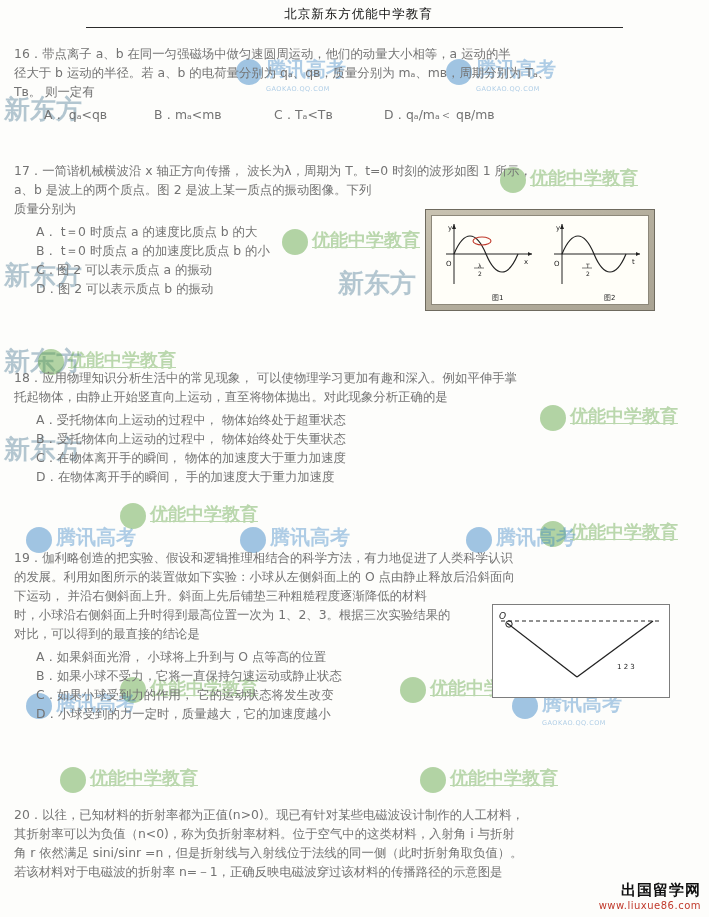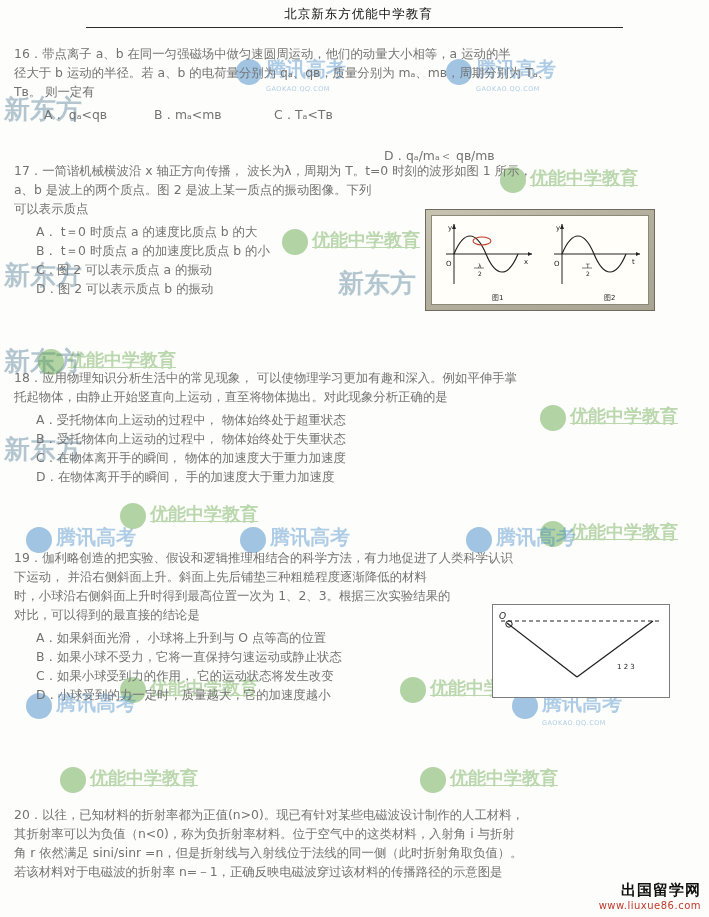--- a/index.html
+++ b/index.html
@@ -145,28 +145,28 @@
 
   <div class="q" style="left:14px;top:44px;width:690px;">
     <div class="qline">16．带点离子 a、b 在同一匀强磁场中做匀速圆周运动，他们的动量大小相等，a 运动的半</div>
     <div class="qline">径大于 b 运动的半径。若 a、b 的电荷量分别为 qₐ、qʙ，质量分别为 mₐ、mʙ，周期分别为 Tₐ、</div>
     <div class="qline">Tʙ。 则一定有</div>
     <div style="margin-top:4px;display:flex;gap:0;">
       <span class="opt" style="width:30px;"></span>
       <span class="opt" style="width:110px;">A． qₐ&lt;qʙ</span>
       <span class="opt" style="width:120px;">B．mₐ&lt;mʙ</span>
       <span class="opt" style="width:110px;">C．Tₐ&lt;Tʙ</span>
-      <span class="opt" style="width:170px;margin-top:41px;">D．qₐ/mₐ＜ qʙ/mʙ</span>
+      <span class="opt" style="width:170px;">D．qₐ/mₐ＜ qʙ/mʙ</span>
     </div>
   </div>
 
   <div class="q" style="left:14px;top:161px;width:690px;">
     <div class="qline">17．一简谐机械横波沿 x 轴正方向传播， 波长为λ，周期为 T。t=0 时刻的波形如图 1 所示，</div>
     <div class="qline">a、b 是波上的两个质点。图 2 是波上某一质点的振动图像。下列</div>
-    <div class="qline">可以表示质点</div>
+    <div class="qline">质量分别为</div>
     <div class="opt" style="margin-top:4px;"><span class="ind"></span><span>A． t＝0 时质点 a 的速度比质点 b 的大</span></div>
     <div class="opt"><span class="ind"></span><span>B． t＝0 时质点 a 的加速度比质点 b 的小</span></div>
     <div class="opt"><span class="ind"></span><span>C．图 2 可以表示质点 a 的振动</span></div>
     <div class="opt"><span class="ind"></span><span>D．图 2 可以表示质点 b 的振动</span></div>
   </div>
 
   <div class="fig fig17">
     <div class="fig-inner">
       <svg width="216" height="88" viewBox="0 0 216 88">
 
@@ -204,20 +204,21 @@
     <div class="qline">18．应用物理知识分析生活中的常见现象， 可以使物理学习更加有趣和深入。例如平伸手掌</div>
     <div class="qline">托起物体，由静止开始竖直向上运动，直至将物体抛出。对此现象分析正确的是</div>
     <div class="opt" style="margin-top:4px;"><span class="ind"></span><span>A．受托物体向上运动的过程中， 物体始终处于超重状态</span></div>
     <div class="opt"><span class="ind"></span><span>B．受托物体向上运动的过程中， 物体始终处于失重状态</span></div>
     <div class="opt"><span class="ind"></span><span>C．在物体离开手的瞬间， 物体的加速度大于重力加速度</span></div>
     <div class="opt"><span class="ind"></span><span>D．在物体离开手的瞬间， 手的加速度大于重力加速度</span></div>
   </div>
 
   <div class="q" style="left:14px;top:548px;width:690px;">
     <div class="qline">19．伽利略创造的把实验、假设和逻辑推理相结合的科学方法，有力地促进了人类科学认识</div>
+    <div class="qline">的发展。利用如图所示的装置做如下实验：小球从左侧斜面上的 O 点由静止释放后沿斜面向</div>
     <div class="qline">下运动， 并沿右侧斜面上升。斜面上先后铺垫三种粗糙程度逐渐降低的材料</div>
     <div class="qline">时，小球沿右侧斜面上升时得到最高位置一次为 1、2、3。根据三次实验结果的</div>
     <div class="qline">对比，可以得到的最直接的结论是</div>
     <div class="opt" style="margin-top:4px;"><span class="ind"></span><span>A．如果斜面光滑， 小球将上升到与 O 点等高的位置</span></div>
     <div class="opt"><span class="ind"></span><span>B．如果小球不受力，它将一直保持匀速运动或静止状态</span></div>
     <div class="opt"><span class="ind"></span><span>C．如果小球受到力的作用， 它的运动状态将发生改变</span></div>
     <div class="opt"><span class="ind"></span><span>D．小球受到的力一定时，质量越大，它的加速度越小</span></div>
   </div>
 
   <div class="fig fig19">

